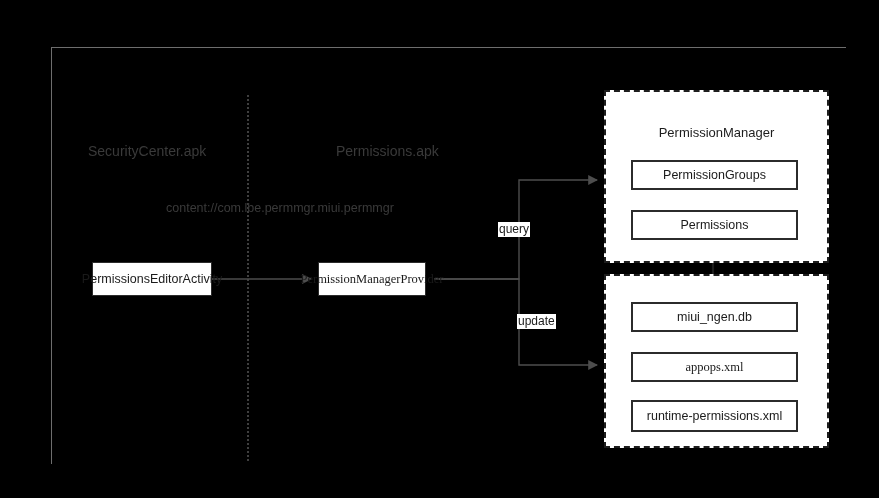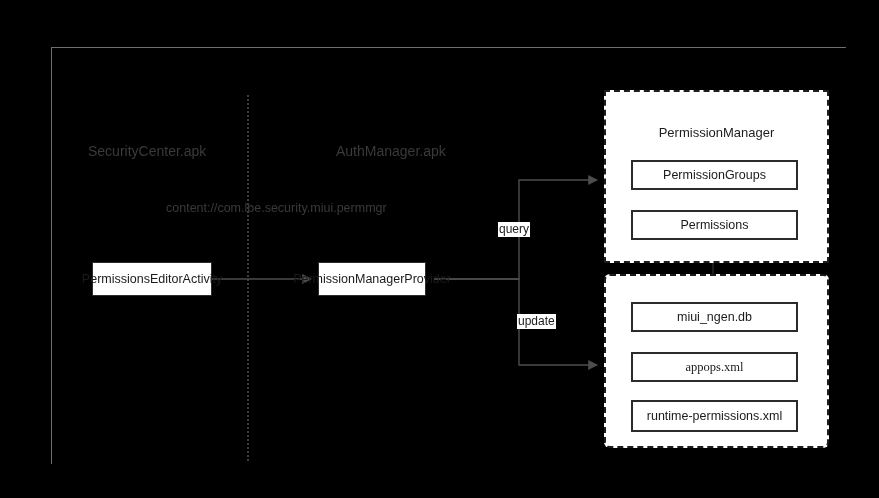--- a/index.html
+++ b/index.html
@@ -74,30 +74,30 @@
     font-size: 12.5px;
     line-height: 16px;
     display: flex;
     align-items: center;
     justify-content: center;
     text-align: center;
     box-sizing: border-box;
     padding: 8px 3px;
   }
   .node-editor   { left: 92px;  top: 262px; width: 120px; height: 34px; }
-  .node-provider { left: 318px; top: 262px; width: 108px; height: 34px; }
+  .node-provider { left: 318px; top: 262px; width: 108px; height: 34px; font-family: Liberation Serif, serif; }
   
   .panel {
     position: absolute;
     background: #ffffff;
     border: 2px dashed #1d1d1d;
     box-sizing: border-box;
   }
   .panel-manager { left: 604px; top: 90px;  width: 225px; height: 173px; }
-  .panel-storage { left: 604px; top: 274px; width: 225px; height: 174px; border-radius: 6px; }
+  .panel-storage { left: 604px; top: 274px; width: 225px; height: 174px; }
   .panel-title {
     position: absolute;
     top: 23px;
     left: 0;
     width: 100%;
     text-align: center;
     font-size: 13px;
     color: #1d1d1d;
     margin-top: 10px;
   }
@@ -156,21 +156,21 @@
 <body>
 
 <div id="canvas">
 
   <div class="frame-top"></div>
   <div class="frame-left"></div>
 
 
   <div class="lane-label lane-security">SecurityCenter.apk</div>
 
-  <div class="lane-label lane-auth">AuthManager.apk</div>
+  <div class="lane-label lane-auth">Permissions.apk</div>
 
   <div class="lane-divider"></div>
 
   <svg id="edges" viewBox="0 0 879 498" width="879" height="498">
     <defs>
       <marker id="arrowGray" viewBox="0 0 10 10" refX="9" refY="5" markerWidth="7" markerHeight="7" orient="auto-start-reverse">
         <path d="M 0 0 L 10 5 L 0 10 z" fill="#4d4d4d"></path>
       </marker>
       <marker id="arrowDark" viewBox="0 0 10 10" refX="9" refY="5" markerWidth="6" markerHeight="6" orient="auto-start-reverse">
         <path d="M 0 0 L 10 5 L 0 10 z" fill="#1d1d1d"></path>
@@ -179,21 +179,21 @@
 
     <path d="M 212 279 L 311 279" fill="none" stroke="#4d4d4d" stroke-width="1.4" marker-end="url(#arrowGray)"></path>
 
     <path d="M 434 279 L 519 279 L 519 180 L 597 180" fill="none" stroke="#4d4d4d" stroke-width="1.4" marker-end="url(#arrowGray)"></path>
 
     <path d="M 434 279 L 519 279 L 519 365 L 597 365" fill="none" stroke="#4d4d4d" stroke-width="1.4" marker-end="url(#arrowGray)"></path>
 
     <path d="M 713 238 L 713 295" fill="none" stroke="#1d1d1d" stroke-width="2.2" marker-end="url(#arrowDark)"></path>
   </svg>
 
-  <div class="label-uri">content://com.lbe.security.miui.permmgr</div>
+  <div class="label-uri">content://com.lbe.permmgr.miui.permmgr</div>
 
   <div class="edge-label label-query">query</div>
 
   <div class="edge-label label-update">update</div>
 
   <div class="node node-editor">PermissionsEditorActivity</div>
 
   <div class="node node-provider">PermissionManagerProvider</div>
 
   <div class="panel panel-manager">

